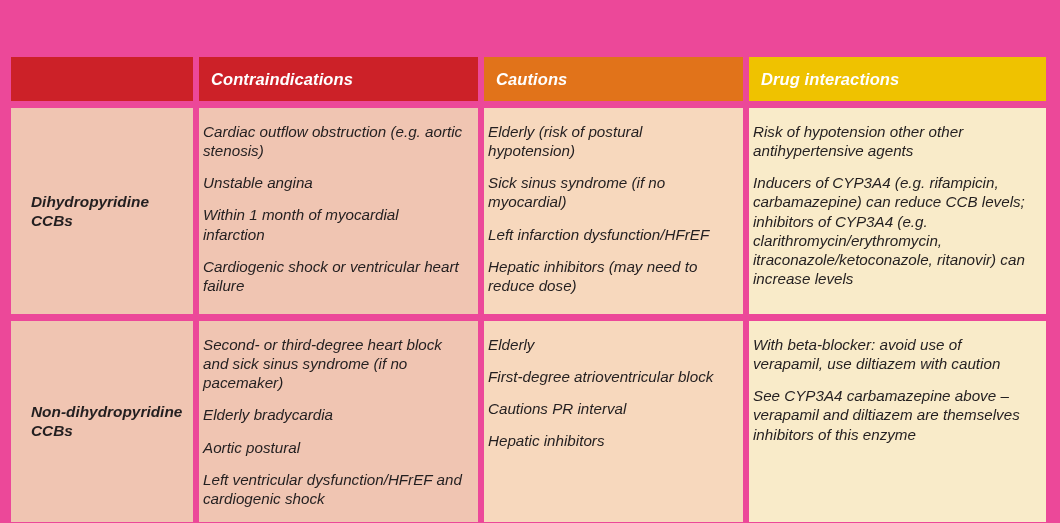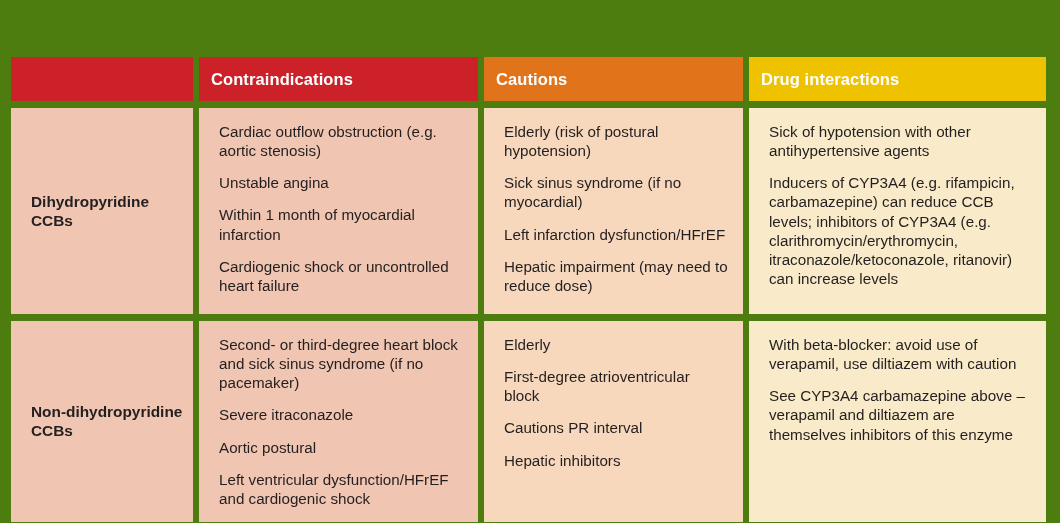--- a/index.html
+++ b/index.html
@@ -10,21 +10,22 @@
   body {
     width: 1060px;
     height: 523px;
     font-family: "Liberation Sans", sans-serif;
     overflow: hidden;
   }
   .page {
     position: relative;
     width: 1060px;
     height: 523px;
-    background: #4d7c0f;
+    background: #ec4899;
+    font-style: italic;
   }
   .table-wrap {
     position: absolute;
     left: 11px;
     top: 57px;
     width: 1035px;
   }
   table.ccb-table {
     border-collapse: separate;
     border-spacing: 6px 7px;
@@ -56,21 +57,21 @@
   .hdr-empty { background: #cc2128; }
   .hdr-contra { background: #cc2128; }
   .hdr-caut   { background: #e1731a; }
   .hdr-drug   { background: #efc200; }
 
   
   .cell {
     font-size: 15.2px;
     line-height: 1.26;
     color: #231f20;
-    padding: 14px 14px 14px 20px;
+    padding: 14px 14px 14px 4px;
   }
   .cell-label {
     background: #f0c5b2;
     font-weight: bold;
     font-size: 15.4px;
     line-height: 1.25;
     vertical-align: middle;
     padding: 10px 10px 10px 20px;
     color: #231f20;
   }
@@ -118,42 +119,42 @@
       </thead>
       <tbody>
 
         <tr class="r1">
           <td class="cell cell-label">Dihydropyridine CCBs</td>
 
           <td class="cell cell-contra">
             <p>Cardiac outflow obstruction (e.g. aortic stenosis)</p>
             <p>Unstable angina</p>
             <p>Within 1 month of myocardial infarction</p>
-            <p>Cardiogenic shock or uncontrolled heart failure</p>
+            <p>Cardiogenic shock or ventricular heart failure</p>
           </td>
 
           <td class="cell cell-caut">
             <p>Elderly (risk of postural hypotension)</p>
             <p>Sick sinus syndrome (if no myocardial)</p>
             <p>Left infarction dysfunction/HFrEF</p>
-            <p>Hepatic impairment (may need to reduce dose)</p>
+            <p>Hepatic inhibitors (may need to reduce dose)</p>
           </td>
 
           <td class="cell cell-drug">
-            <p>Sick of hypotension with other antihypertensive agents</p>
+            <p>Risk of hypotension other other antihypertensive agents</p>
             <p>Inducers of CYP3A4 (e.g. rifampicin, carbamazepine) can reduce CCB levels; inhibitors of CYP3A4 (e.g. clarithromycin/erythromycin, itraconazole/ketoconazole, ritanovir) can increase levels</p>
           </td>
         </tr>
 
         <tr class="r2">
           <td class="cell cell-label">Non-dihydropyridine CCBs</td>
 
           <td class="cell cell-contra">
             <p>Second- or third-degree heart block and sick sinus syndrome (if no pacemaker)</p>
-            <p>Severe itraconazole</p>
+            <p>Elderly bradycardia</p>
             <p>Aortic postural</p>
             <p>Left ventricular dysfunction/HFrEF and cardiogenic shock</p>
           </td>
 
           <td class="cell cell-caut">
             <p>Elderly</p>
             <p>First-degree atrioventricular block</p>
             <p>Cautions PR interval</p>
             <p>Hepatic inhibitors</p>
           </td>

